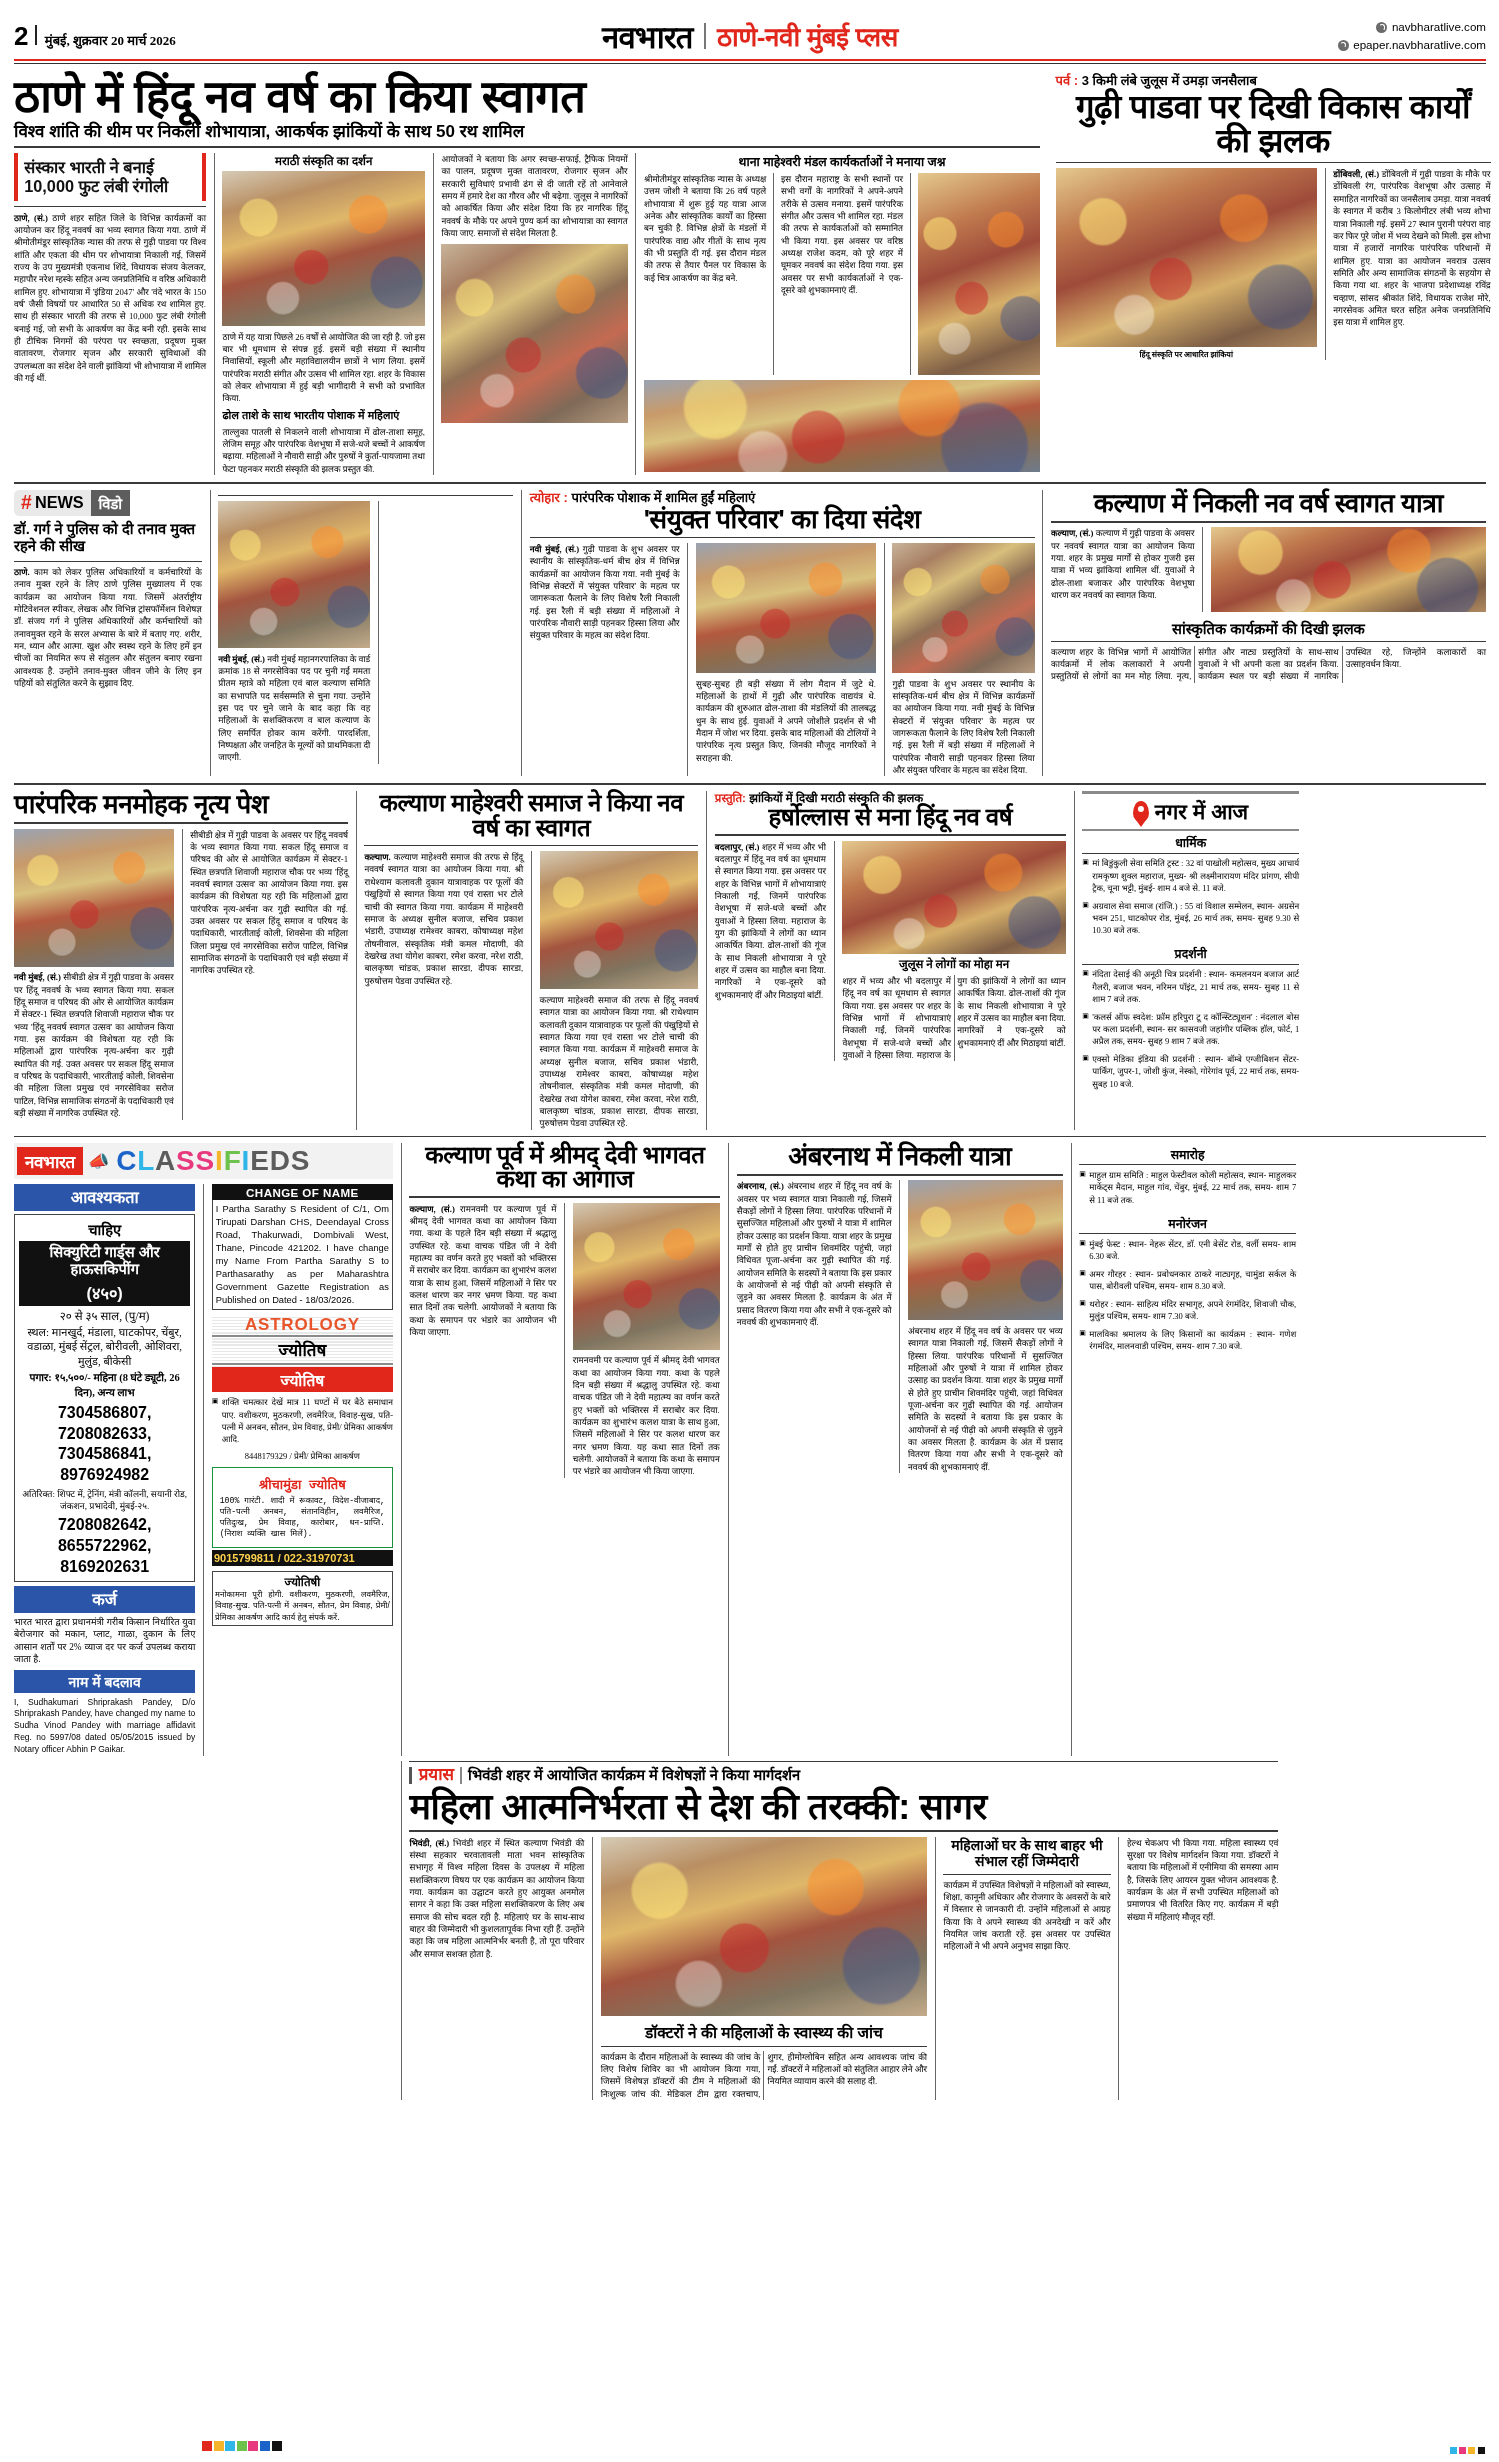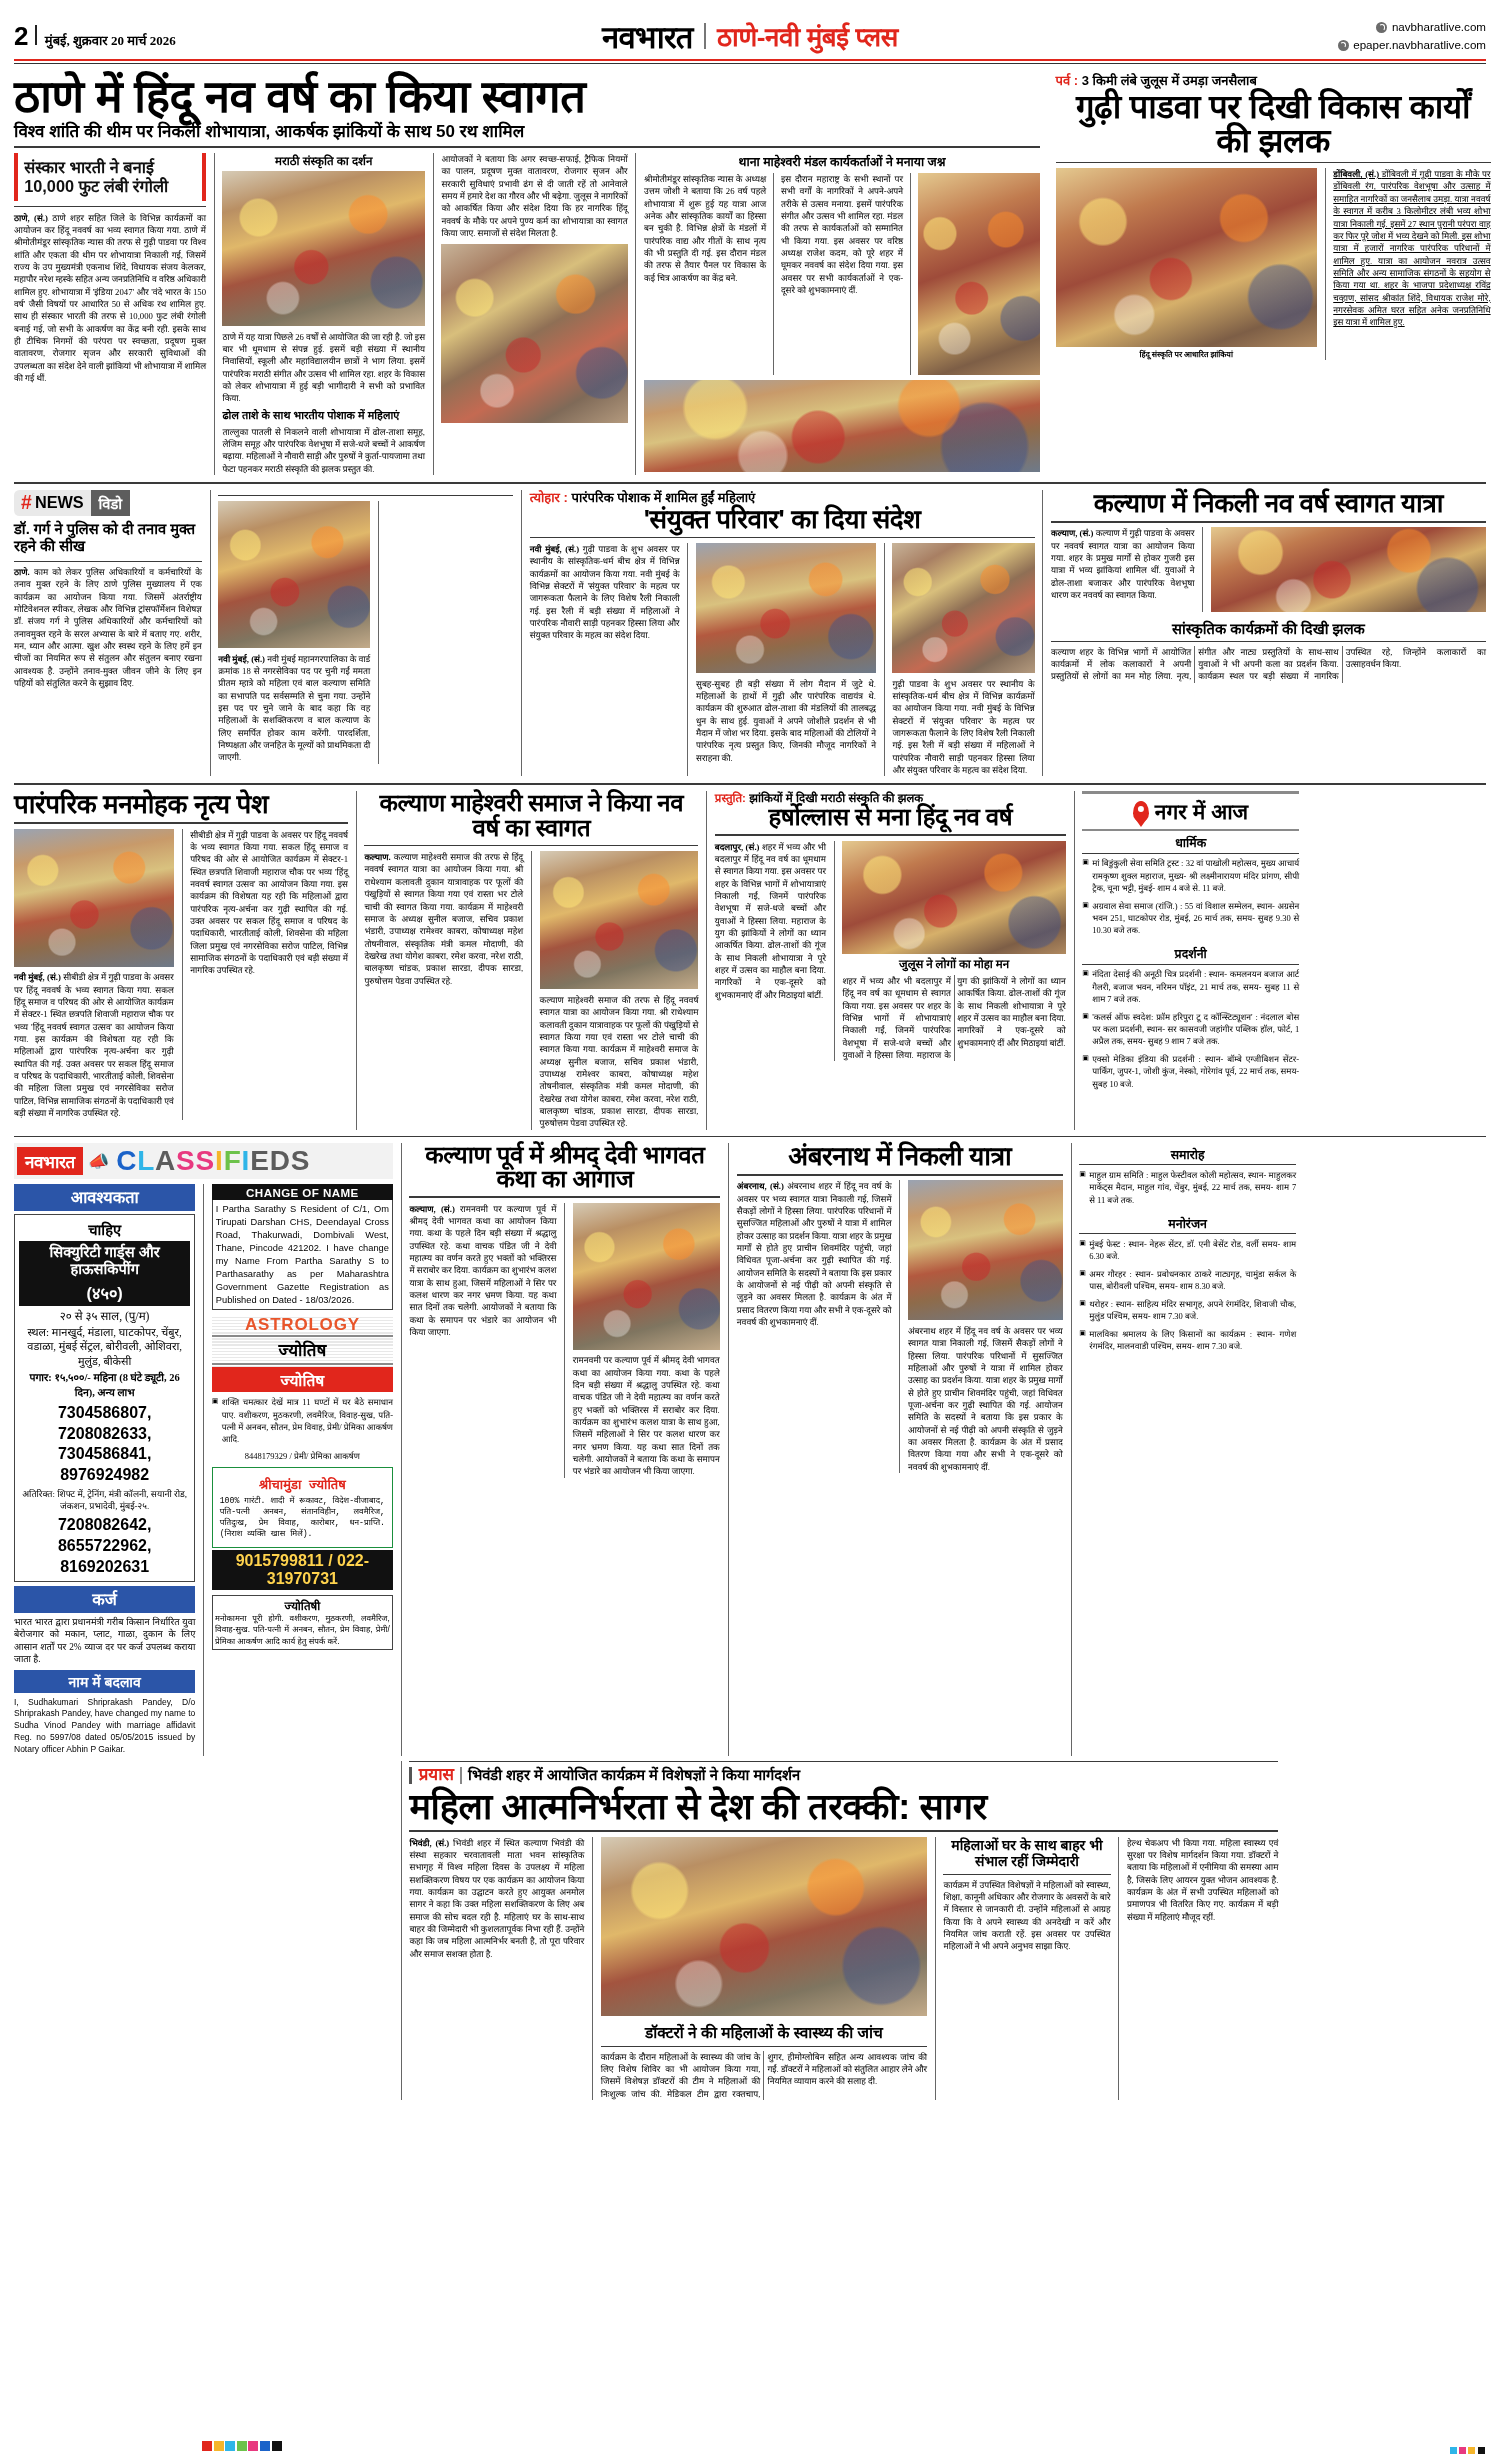--- a/index.html
+++ b/index.html
@@ -89,21 +89,21 @@
   .black-strip { background: #111; color: #fff; text-align: center; font-weight: bold; font-size: 14.7px; line-height: 1.15; padding: 3.1px 1.6px; }
   .ad-line { text-align: center; font-size: 10px; line-height: 1.35; font-family: "Liberation Serif", serif; }
   .ad-phone { text-align: center; font-size: 16px; font-weight: bold; line-height: 1.3; }
   .con-head { background: #111; color: #fff; text-align: center; font-size: 11.6px; font-weight: bold; letter-spacing: 0.4px; padding: 1.6px; }
   .con-body { font-size: 9.3px; line-height: 1.4; font-family: "Liberation Sans", sans-serif; text-align: justify; }
   .astro-title { background: #e1261c; color: #fff; text-align: center; font-size: 15.5px; font-weight: bold; padding: 1.6px; }
   .astro-top { text-align: center; font-size: 17px; font-weight: bold; border-top: 2.3px solid #8a8a8a; border-bottom: 2.3px solid #8a8a8a; padding: 1.6px; }
   .astro-rain { background: repeating-linear-gradient(#fff 0 1.6px,#e8e8e8 1.6px 3.1px); }
   .green-box { border: 1.6px solid #1a8f3c; padding: 7px; text-align: center; font-family: Liberation Mono, monospace; }
   .green-title { color: #e1261c; font-size: 13px; font-weight: bold; }
-  .gold-phone { background: #111; color: #ffd34d; text-align: center; font-size: 16px; font-weight: bold; padding: 2.3px; }
+  .gold-phone { background: #111; color: #ffd34d; font-size: 11px; font-weight: bold; padding: 2.3px; }
 
   .cmyk { position: absolute; right: 15.5px; bottom: 7.8px; display: flex; gap: 2.3px; align-items: center; font-size: 7px; }
   .cmyk i { width: 7px; height: 7px; display: inline-block; }
   .colorbar { display: flex; gap: 1.6px; }
   .colorbar i { width: 10px; height: 10px; display: block; }
 </style>
 </head>
 <body>
 
 <div class="page">
@@ -189,21 +189,21 @@
         <span>3 किमी लंबे जुलूस में उमड़ा जनसैलाब</span>
       </div>
       <div class="hl" style="font-size:33px;text-align:center;">गुढ़ी पाडवा पर दिखी विकास कार्यों की झलक</div>
       <div class="rule2" style="margin-top:4.7px;"></div>
       <div class="band" style="margin-top:4.7px;">
         <div class="col" style="width:264px;">
           <div class="ph stage" style="height:179px;"></div>
           <div class="cap" style="margin-top:3.1px;font-weight:bold;">हिंदू संस्कृति पर आधारित झांकियां</div>
         </div>
         <div class="vline"></div>
-        <div class="body-txt" style="width:159px;text-decoration:underline;">
+        <div class="body-txt" style="width:159px;">
           <span class="dateline">डोंबिवली, (सं.)</span>
           <span>डोंबिवली में गुढ़ी पाडवा के मौके पर डोंबिवली रंग, पारंपरिक वेशभूषा और उत्साह में समाहित नागरिकों का जनसैलाब उमड़ा. यात्रा नववर्ष के स्वागत में करीब 3 किलोमीटर लंबी भव्य शोभा यात्रा निकाली गई. इसमें 27 स्थान पुरानी परंपरा वाह कर फिर पूरे जोश में भव्य देखने को मिली. इस शोभा यात्रा में हजारों नागरिक पारंपरिक परिधानों में शामिल हुए. यात्रा का आयोजन नवरात्र उत्सव समिति और अन्य सामाजिक संगठनों के सहयोग से किया गया था. शहर के भाजपा प्रदेशाध्यक्ष रविंद्र चव्हाण, सांसद श्रीकांत शिंदे, विधायक राजेश मोरे, नगरसेवक अमित घरत सहित अनेक जनप्रतिनिधि इस यात्रा में शामिल हुए.</span>
         </div>
       </div>
     </div>
   </div>
 
   <div class="rule2" style="margin:7px 0 0;"></div>
 
   <div class="band" style="margin-top:6.2px;">

